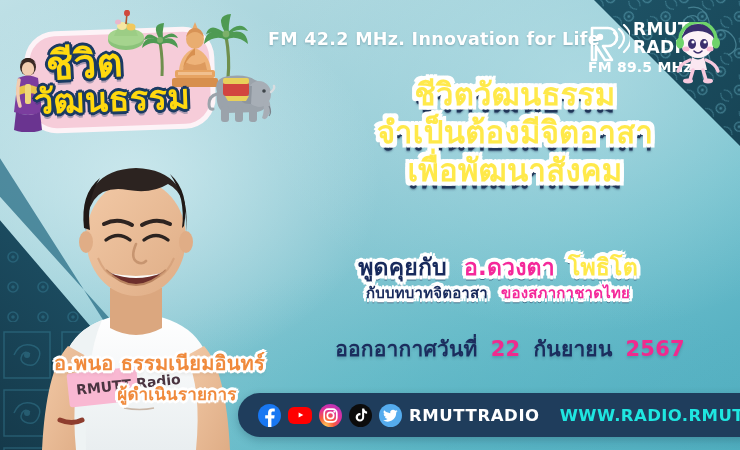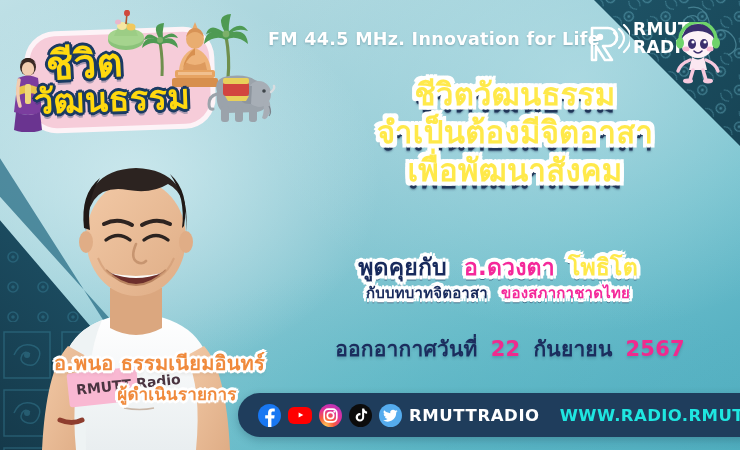--- a/index.html
+++ b/index.html
@@ -455,32 +455,33 @@
         <rect x="30" y="43" width="8" height="15" rx="3"></rect>
         <rect x="44" y="42" width="8" height="16" rx="3"></rect>
       </g>
       <path d="M12 30 q-8 2 -8 10 q0 6 4 5" stroke="#9ba3ab" stroke-width="3" fill="none" stroke-linecap="round"></path>
     </svg>
 
     <span class="t1">ชีวิต</span>
     <span class="t2">วัฒนธรรม</span>
   </div>
 
-  <div class="fm-tag">FM 44.5 MHz. Innovation for Life</div>
+  <div class="fm-tag">FM 42.2 MHz. Innovation for Life</div>
 
   <div class="rmutt-logo">
     <svg class="mark" viewBox="0 0 42 40">
       <path d="M4 4 h16 a9 9 0 0 1 0 18 h-5 l9 14 h-7 l-9 -14 v14 h-4z" fill="none" stroke="#ffffff" stroke-width="2.6" stroke-linejoin="round"></path>
       <circle cx="12" cy="13" r="3.2" fill="#ffffff"></circle>
       <path d="M26 9 q6 5 0 11" fill="none" stroke="#ffffff" stroke-width="2.2" stroke-linecap="round"></path>
       <path d="M31 5 q10 9 0 19" fill="none" stroke="#ffffff" stroke-width="2.2" stroke-linecap="round"></path>
       <path d="M36 1 q14 13 0 27" fill="none" stroke="#ffffff" stroke-width="2.2" stroke-linecap="round"></path>
     </svg>
     <div class="l1">RMUTT</div>
     <div class="l2">RADIO</div>
+    <div class="l3">FM 89.5 MHz</div>
   </div>
 
   <svg class="mascot" viewBox="0 0 52 62">
     <ellipse cx="26" cy="20" rx="16" ry="16" fill="#fdf2f7"></ellipse>
     <path d="M10 16 q3 -14 16 -14 q13 0 16 14 q-6 -7 -16 -7 q-10 0 -16 7z" fill="#3b2f6e"></path>
     <ellipse cx="20" cy="22" rx="4" ry="5" fill="#3b2f6e"></ellipse>
     <ellipse cx="32" cy="22" rx="4" ry="5" fill="#3b2f6e"></ellipse>
     <circle cx="21" cy="20" r="1.6" fill="#fff"></circle>
     <circle cx="33" cy="20" r="1.6" fill="#fff"></circle>
     <ellipse cx="14" cy="27" rx="3.5" ry="2.5" fill="#f6b8d2"></ellipse>

